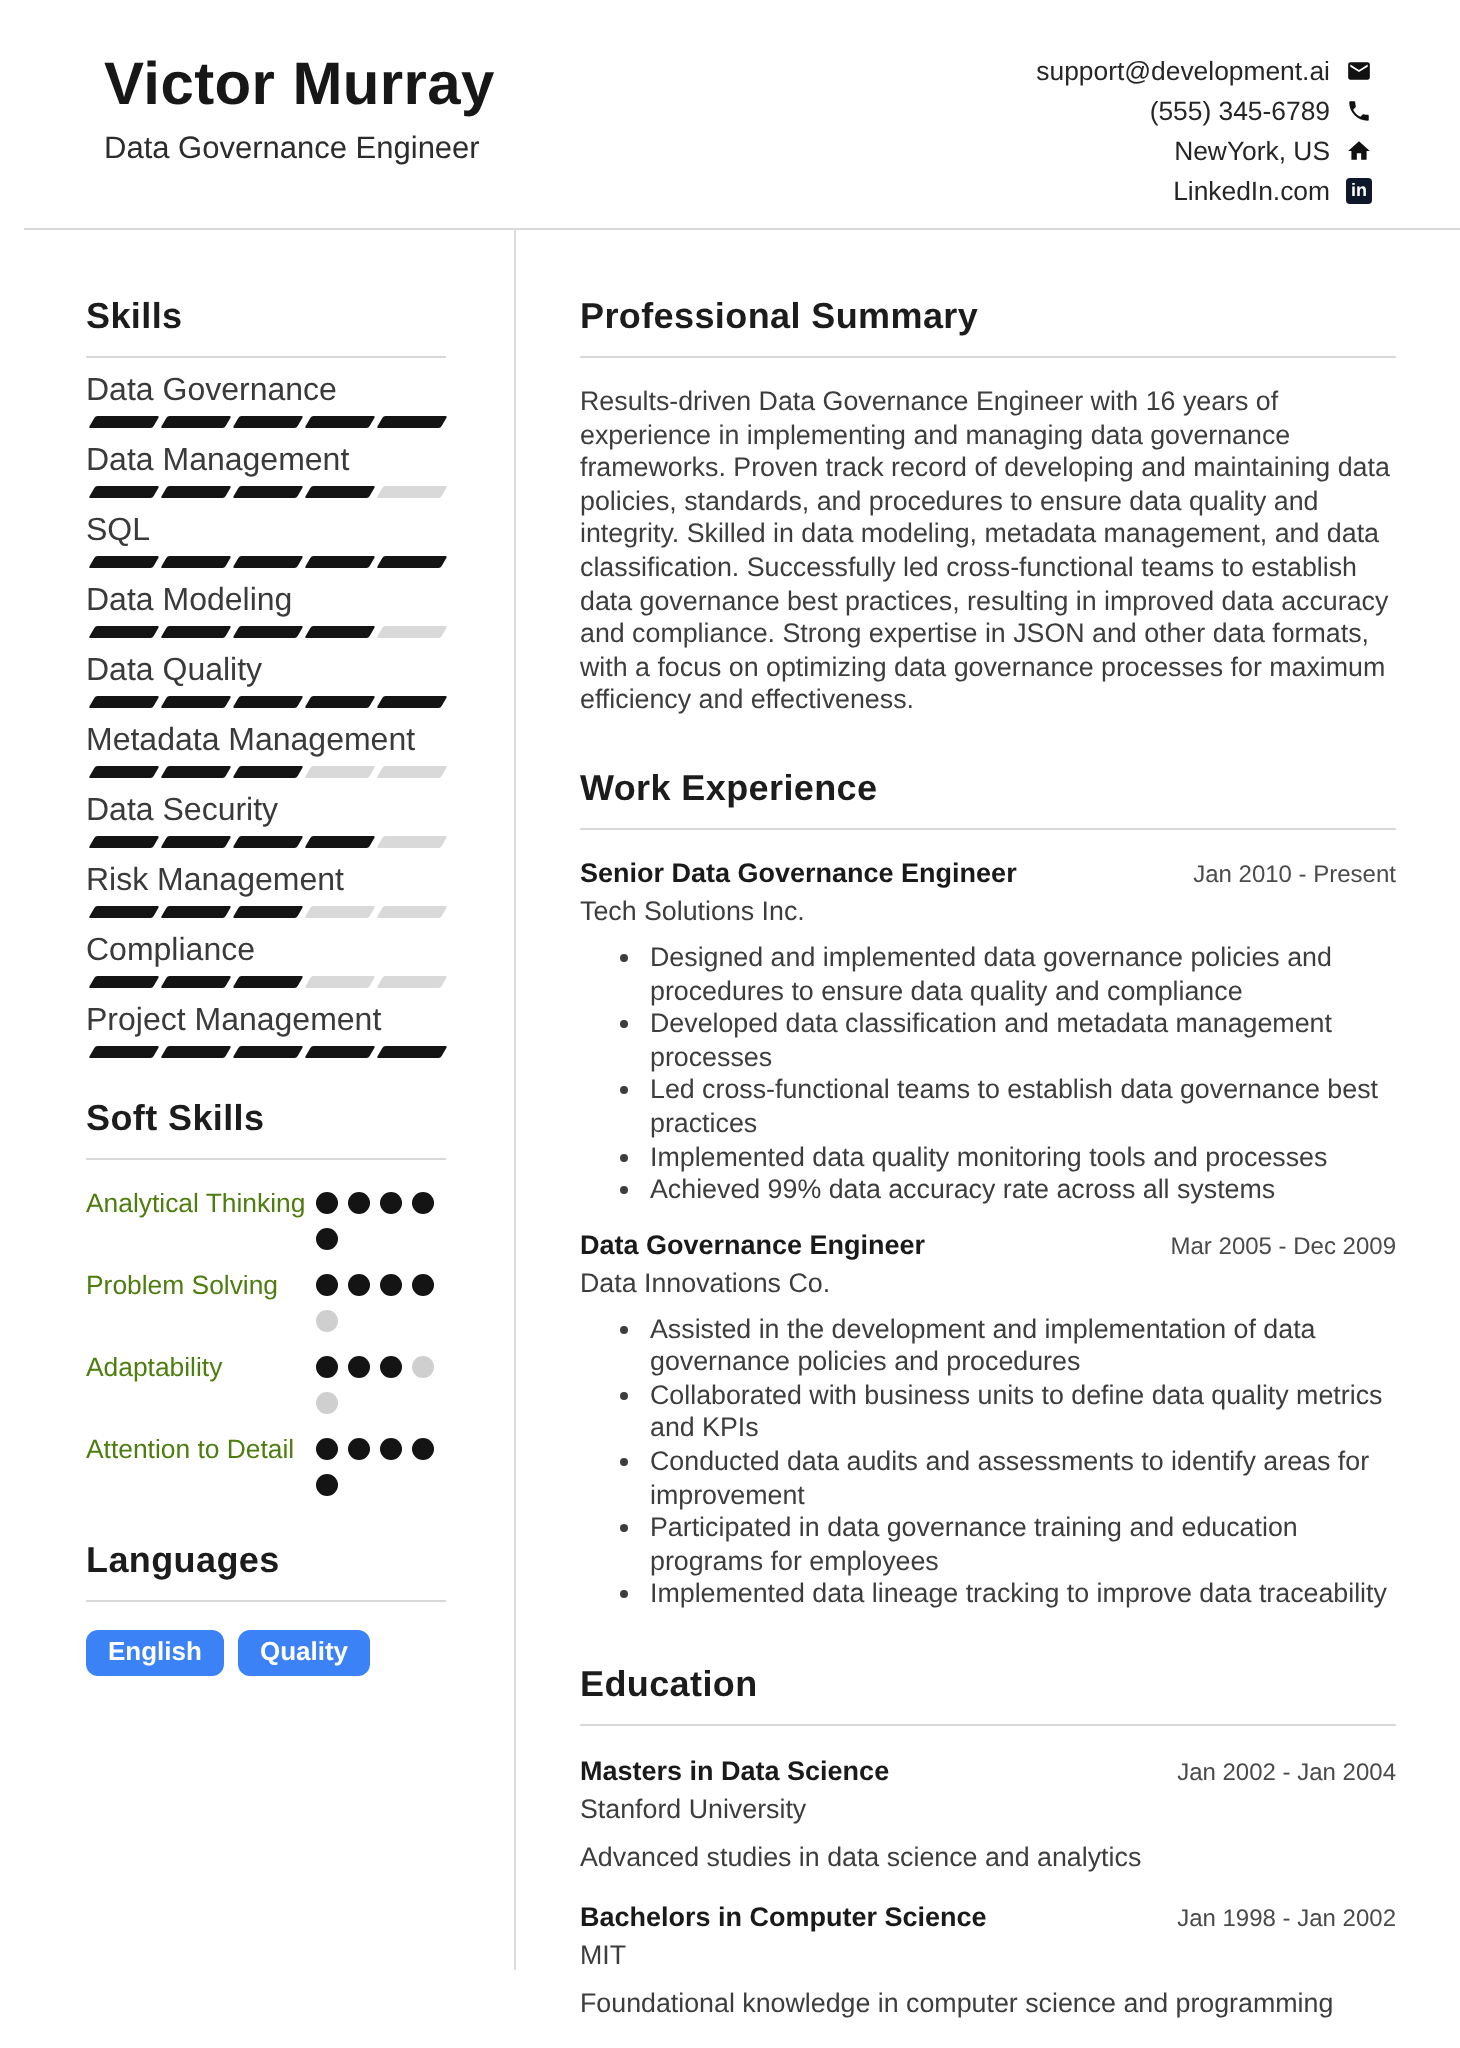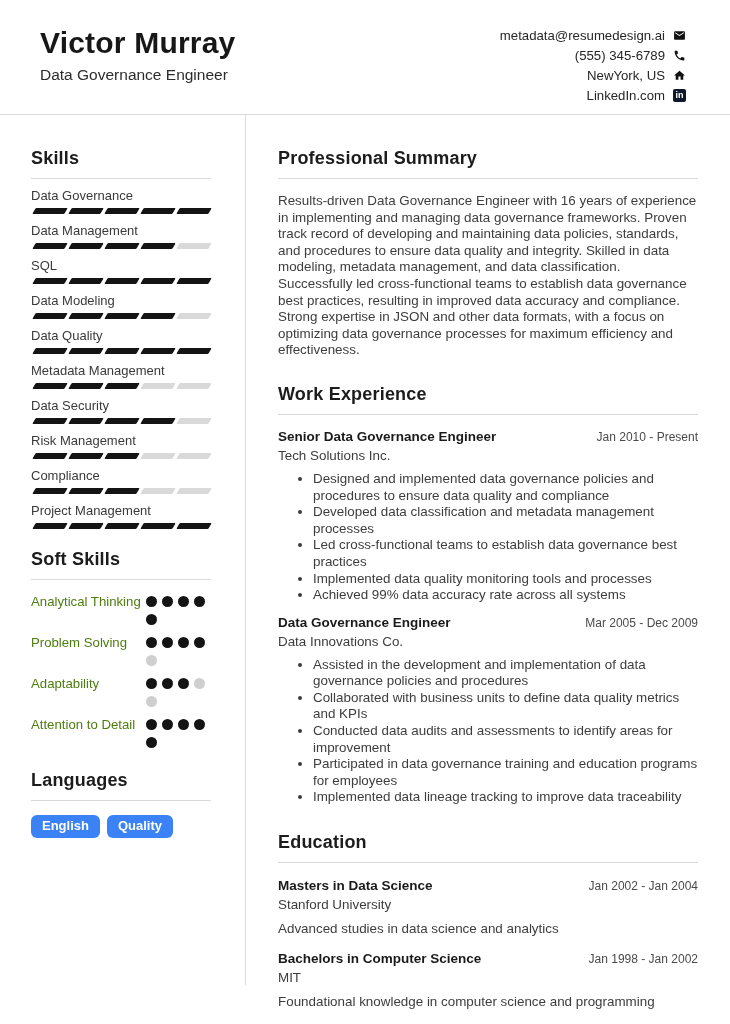--- a/index.html
+++ b/index.html
@@ -2,21 +2,21 @@
 <html><head>
 <meta charset="utf-8">
 <style>
   * { margin:0; padding:0; box-sizing:border-box; }
   html,body { background:#fff; }
   body {
     width:730px; height:1024px;
     font-family:"Liberation Sans","DejaVu Sans",sans-serif;
     color:#1c1c1c; overflow:hidden;
   }
-  .page { width:730px; height:1024px; background:#fff; }
+  .page { width:730px; height:1024px; background:#fff;padding-left:12px; }
 
   
   .header {
     height:115px; display:flex; justify-content:space-between;
     border-bottom:1px solid #d9d9d9;
   }
   .header-left { padding:26px 0 0 40px; }
   .person-name { font-size:30px; font-weight:700; color:#171717; line-height:1.15; letter-spacing:.2px; }
   .person-title { font-size:15.5px; color:#2c2c2c; margin-top:5px; }
   .header-right { padding:25px 44px 0 0; }
@@ -34,21 +34,21 @@
   .columns { display:flex; height:870px; }
   .sidebar { width:246px; border-right:1px solid #dcdcdc; padding:20px 34px 0 31px; }
   .main { flex:1; padding:20px 32px 0 32px; }
 
   h2.sec { font-size:18px; font-weight:700; color:#1c1c1c; letter-spacing:.2px; margin-top:13px; }
   .rule { border:none; border-top:1px solid #d9d9d9; margin-top:9px; }
 
   
   .skill-list { margin-top:9px; }
   .skill { margin-bottom:9px; }
-  .skill-label { font-size:13px; color:#3a3a3a; line-height:16px; }
+  .skill-label { font-size:16px; color:#3a3a3a; line-height:16px; }
   .skill-bar { display:flex; margin-top:4px; height:6px; padding-left:3px; }
   .seg { width:32px; height:6px; margin-right:4px; transform:skewX(-30deg); border-radius:1px; background:#d9d9d9; }
   .seg:last-child { margin-right:0; }
   .seg.on { background:#141414; }
 
   
   .soft-list { margin-top:12px; }
   .soft-row { display:flex; align-items:flex-start; margin-bottom:8px; }
   .soft-label { width:116px; font-size:13.2px; color:#4d7c0f; line-height:19px; }
   .dots { width:66px; display:flex; flex-wrap:wrap; row-gap:7px; column-gap:5px; padding-top:4px; }
@@ -83,21 +83,21 @@
 
 <div class="page">
 
   <div class="header">
     <div class="header-left">
       <div class="person-name">Victor Murray</div>
       <div class="person-title">Data Governance Engineer</div>
     </div>
     <div class="header-right" id="contact">
         <div class="contact-row">
-          <span class="contact-text">metadata@resumedesign.ai</span>
+          <span class="contact-text">support@development.ai</span>
           <span class="icon">
             <svg viewBox="0 0 24 24" width="13" height="13">
               <path d="M20 4H4c-1.1 0-1.99.9-1.99 2L2 18c0 1.1.9 2 2 2h16c1.1 0 2-.9 2-2V6c0-1.1-.9-2-2-2zm0 4l-8 5-8-5V6l8 5 8-5v2z" fill="#111"></path>
             </svg>
           </span>
         </div>
         <div class="contact-row">
           <span class="contact-text">(555) 345-6789</span>
           <span class="icon">
             <svg viewBox="0 0 24 24" width="13" height="13">

